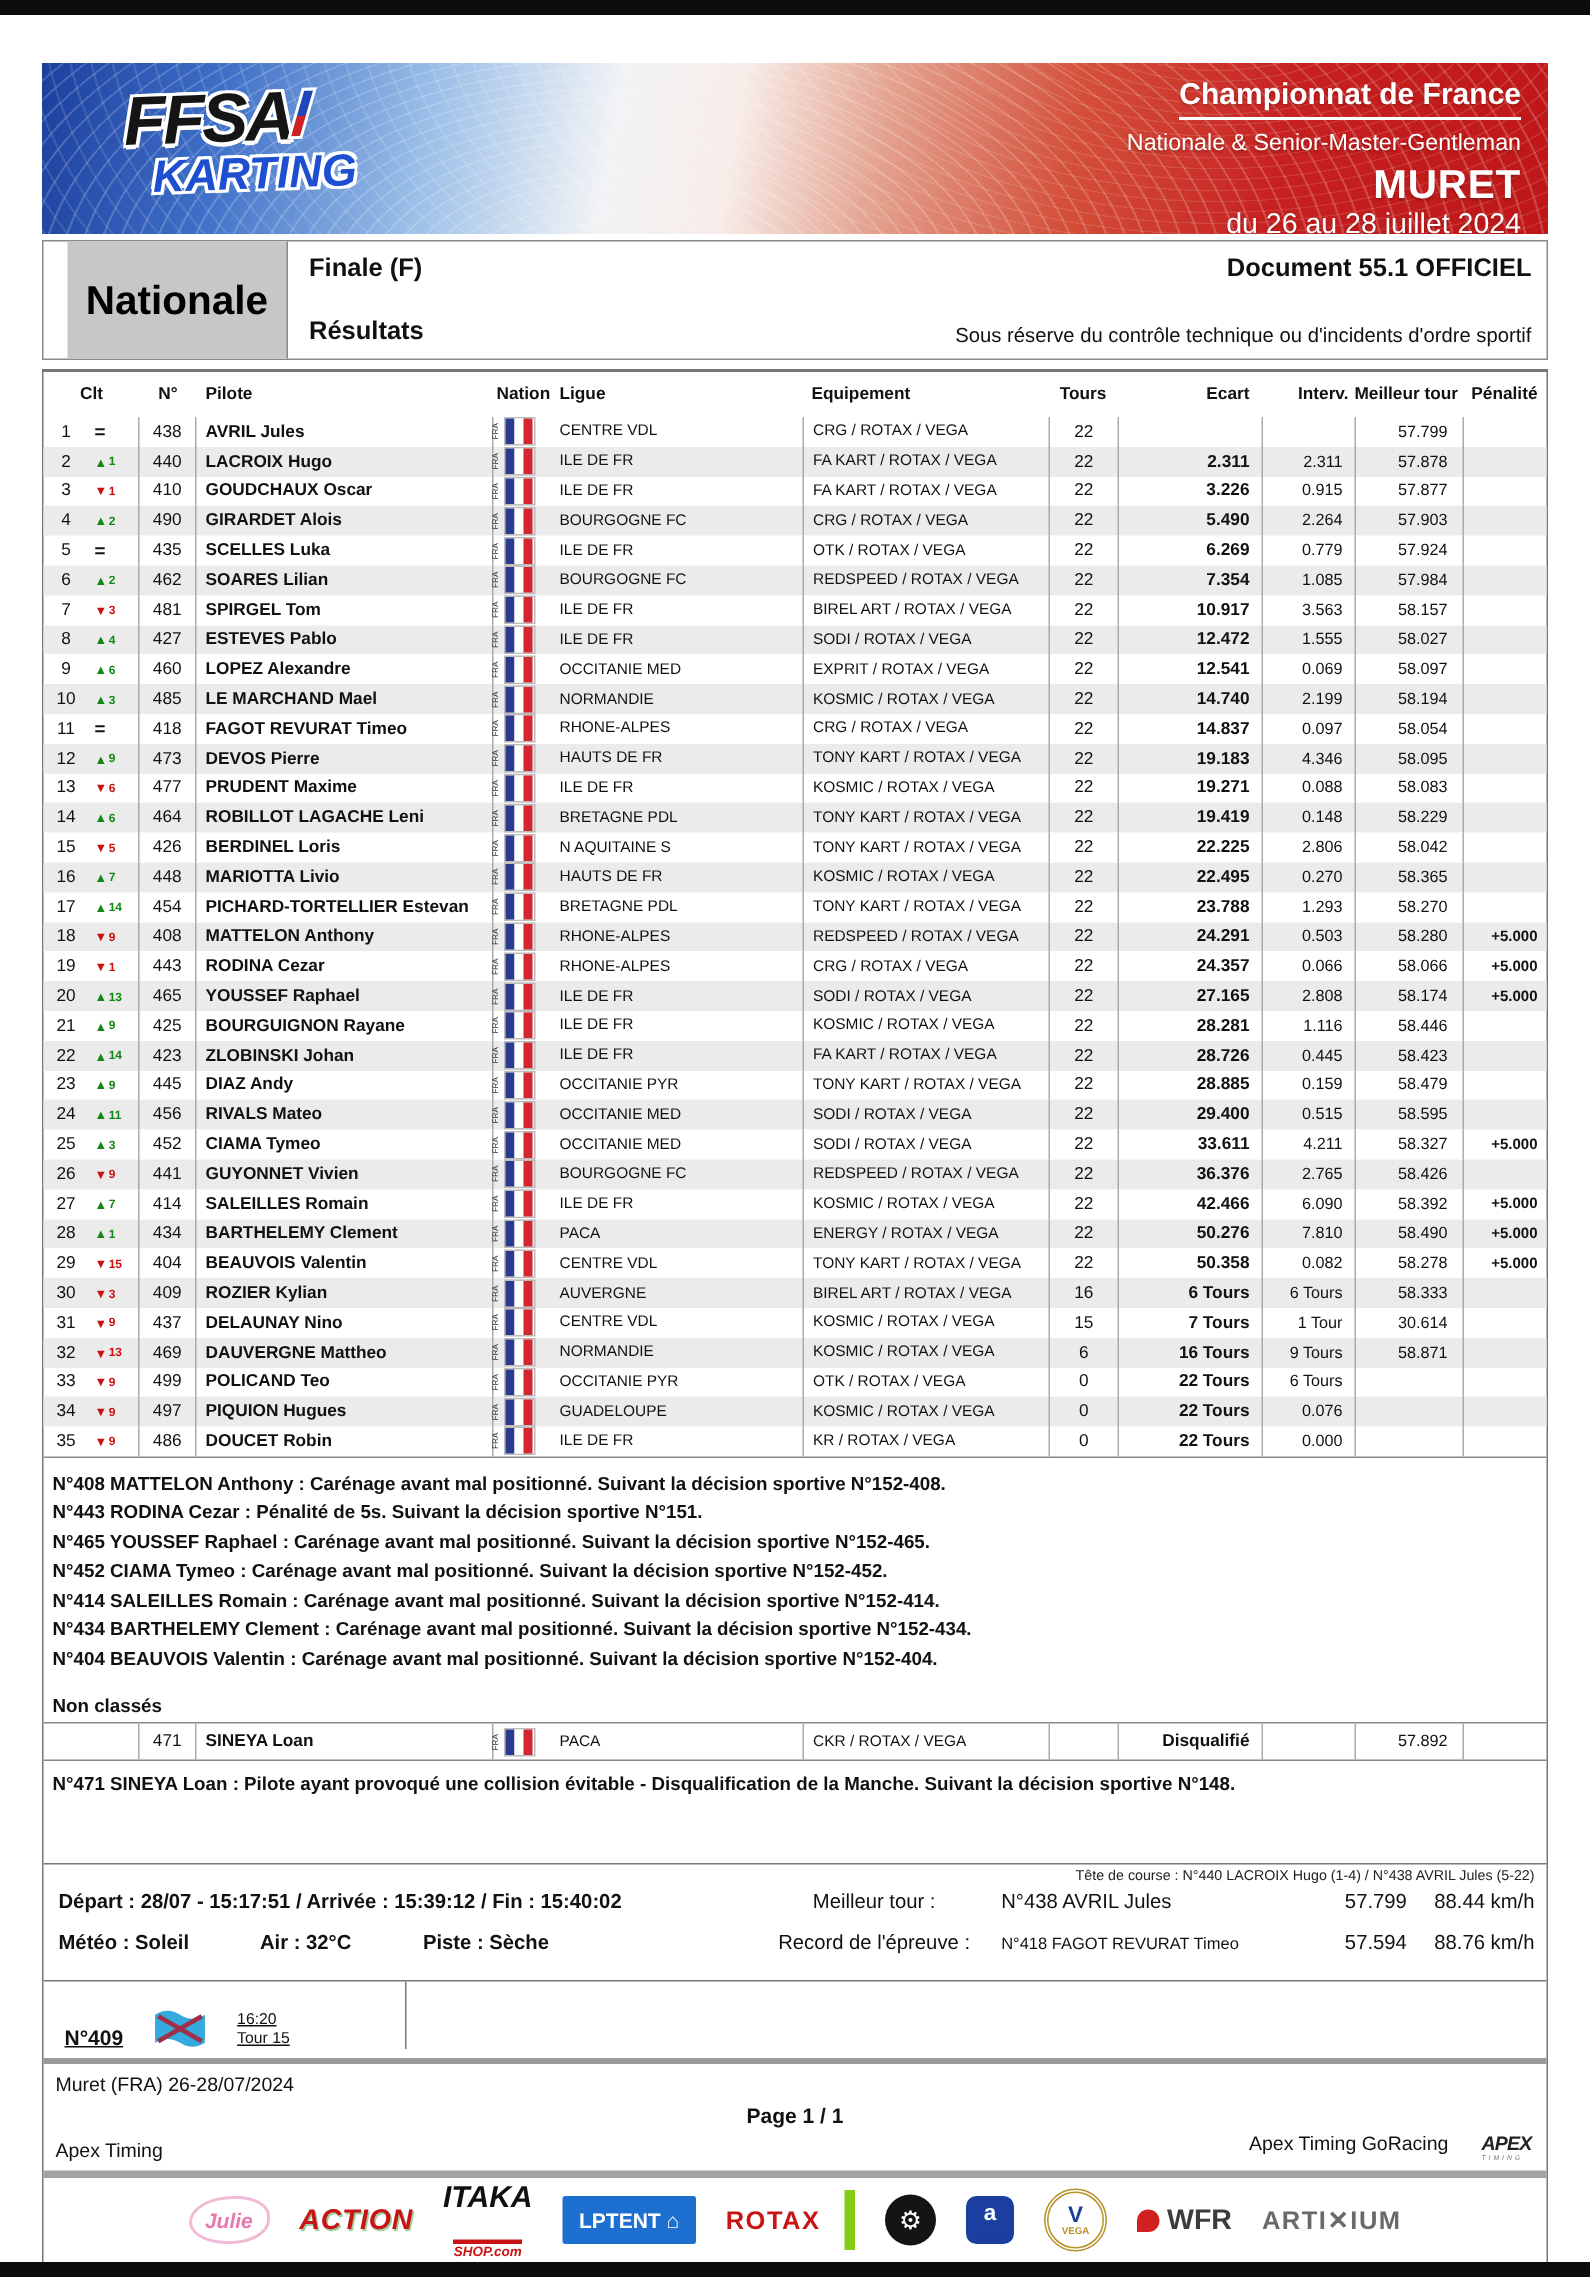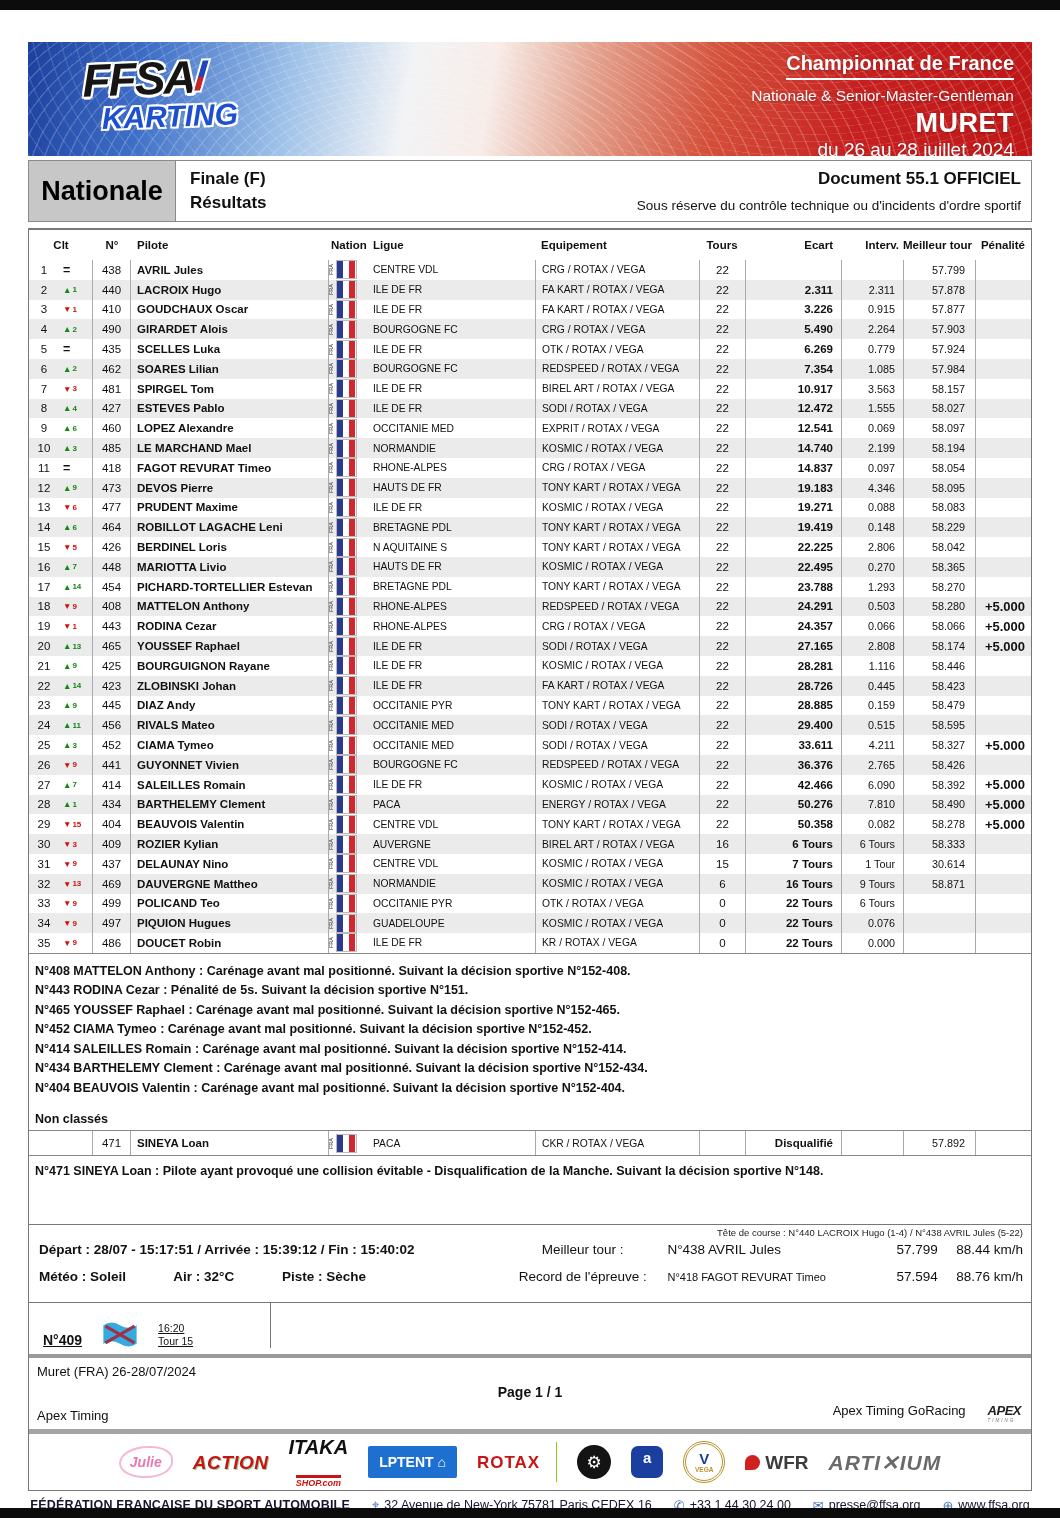--- a/index.html
+++ b/index.html
@@ -22,21 +22,21 @@
   .ffsa-slash { display:inline-block; width:10px; height:34px; background:linear-gradient(180deg,#2244bb 0 55%,#cc2222 55% 100%); transform:skewX(-18deg); margin-left:2px; border:2px solid #fff; }
   .karting-word { font-size:30px; color:#1d4fd0; letter-spacing:0;
     text-shadow:-2px -2px 0 #fff,2px -2px 0 #fff,-2px 2px 0 #fff,2px 2px 0 #fff; margin-top:4px; margin-left:18px; }
   .banner-right { position:absolute; right:18px; top:10px; text-align:right; color:#fff; text-shadow:0 1px 2px rgba(60,0,0,.35); }
   .b-champ { display:inline-block; font-size:20px; font-weight:700; border-bottom:2px solid #fff; padding-bottom:3px; }
   .b-cat { font-size:15.5px; margin-top:7px; }
   .b-venue { font-size:27px; font-weight:700; margin-top:3px; letter-spacing:.5px; }
   .b-dates { font-size:19px; margin-top:0; }
 
   
-  .doc-header { display:flex; margin:4px 28px 0 28px; height:62px; border:1px solid #8a8a8a; }
+  .doc-header { display:flex; margin:4px 28px 0 28px; height:80px; border:1px solid #8a8a8a;padding-left:16px; }
   .class-box { width:147px; background:#c7c7c7; border-right:1px solid #8a8a8a; display:flex; align-items:center; justify-content:center;
     font-size:27px; font-weight:900; color:#000; }
   .dh-mid { flex:0 0 330px; padding:8px 0 8px 14px; display:flex; flex-direction:column; justify-content:space-between; }
   .dh-session, .dh-doctype { font-size:17px; font-weight:700; }
   .dh-right { flex:1; padding:8px 10px 8px 0; display:flex; flex-direction:column; justify-content:space-between; text-align:right; }
   .dh-document { font-size:17px; font-weight:700; }
   .dh-disclaimer { font-size:13.5px; }
 
   
   .content-box { margin:6px 28px 0 28px; border:1px solid #777; border-top:2px solid #777; }
@@ -64,21 +64,21 @@
   .c-chg { justify-content:flex-start; padding-left:4px; border-right:1px solid #aaa; }
   .c-num { justify-content:center; font-size:11.5px; border-right:1px solid #aaa; }
   .c-pilot { font-weight:700; font-size:11.5px; padding-left:6px; border-right:1px solid #aaa; }
   .c-nation { justify-content:flex-start; overflow:visible; }
   .c-ligue { font-size:10.3px; padding-left:8px; }
   .c-equip { font-size:10.3px; padding-left:6px; border-left:1px solid #aaa; }
   .c-tours { justify-content:center; font-size:11.5px; border-left:1px solid #aaa; }
   .c-ecart { justify-content:flex-end; font-weight:700; padding-right:8px; font-size:11.5px; border-left:1px solid #aaa; }
   .c-interv { justify-content:flex-end; padding-right:8px; font-size:10.8px; border-left:1px solid #aaa; }
   .c-best { justify-content:flex-end; padding-right:10px; font-size:10.8px; border-left:1px solid #aaa; }
-  .c-pen { justify-content:flex-end; padding-right:6px; font-weight:700; font-size:13px; border-left:1px solid #aaa; }
+  .c-pen { justify-content:flex-end; padding-right:6px; font-weight:700; font-size:10px; border-left:1px solid #aaa; }
 
   .same { font-weight:900; font-size:12.5px; }
   .up, .upn { color:#138713; font-size:8.5px; }
   .dn, .dnn { color:#cc1111; font-size:8.5px; }
   .upn, .dnn { font-weight:700; margin-left:1px; font-size:8px; }
 
   .fra-v { writing-mode:vertical-rl; transform:rotate(180deg); font-size:5.5px; color:#333; line-height:1; margin-right:1px; }
   .flag { display:inline-flex; width:21px; height:19px; border:0.5px solid #bbb; }
   .flag i { flex:1; }
   .flag .fb { background:#2a3b8f; } .flag .fw { background:#fff; } .flag .fr { background:#d22730; }
@@ -117,29 +117,29 @@
   .apex-logo small { display:block; font-size:4.5px; letter-spacing:2px; color:#777; font-weight:400; }
 
   
   .sponsors { display:flex; align-items:center; justify-content:center; gap:20px; height:56px; }
   .sp { display:inline-flex; flex-direction:column; align-items:center; justify-content:center; line-height:1; }
   .sp-julie { color:#e57ab0; font-style:italic; font-weight:700; font-size:14px; border:2px solid #f2b9d5; border-radius:60% 45% 55% 50%; padding:7px 9px; }
   .sp-action { color:#c81414; font-weight:900; font-style:italic; font-size:19px; letter-spacing:.5px; text-shadow:1px 1px 0 #9fcf9f; }
   .sp-itaka { font-weight:900; font-style:italic; font-size:20px; color:#101010; }
   .sp-itaka .sub { font-size:9px; color:#c81414; font-weight:800; border-top:3px solid #c81414; margin-top:18px; padding-top:1px; }
   .sp-lptent { background:#1d6fd0; color:#fff; font-weight:900; font-size:14px; padding:9px 11px; border-radius:2px; }
-  .sp-rotax { color:#c81414; font-weight:900; font-size:17px; letter-spacing:1px; border-right:1px solid #84cc16; padding-right:16px; height:40px; justify-content:center; }
+  .sp-rotax { color:#c81414; font-weight:900; font-size:17px; letter-spacing:1px; border-right:7px solid #84cc16; padding-right:16px; height:40px; justify-content:center; }
   .sp-brp { width:34px; height:34px; border-radius:50%; background:#141414; color:#fff; font-size:17px; }
   .sp-iame { background:#1a3f9e; color:#fff; font-weight:900; font-size:15px; width:32px; height:32px; border-radius:7px; }
   .sp-iame .sub { color:#1a3f9e; font-size:8px; font-weight:900; margin-top:2px; letter-spacing:1px; }
   .sp-vega { width:42px; height:42px; border:3px double #b8922a; border-radius:50%; color:#1a3f9e; font-weight:900; font-size:15px; }
   .sp-vega .sub { color:#b8922a; font-size:6.5px; font-weight:800; margin-top:1px; }
   .sp-wfr { flex-direction:row; gap:5px; color:#3c3c3c; font-weight:900; font-size:19px; }
   .sp-wfr::before { content:""; width:15px; height:15px; background:#d02020; border-radius:50% 50% 50% 0; }
-  .sp-artixium { color:#6a6a6a; font-weight:800; font-size:21px; letter-spacing:1px;font-style:italic; }
+  .sp-artixium { color:#6a6a6a; font-weight:800; font-size:17px; letter-spacing:1px; }
 
   
   .federation { display:flex; align-items:center; justify-content:center; gap:22px; height:28px; font-size:12.5px; color:#14142c; }
   .fed-name { font-weight:700; letter-spacing:.2px; }
   .fed-item { display:inline-flex; align-items:center; gap:5px; }
   .fed-ico { color:#4a72b8; font-size:13px; }
 </style>
 </head>
 <body>
 

